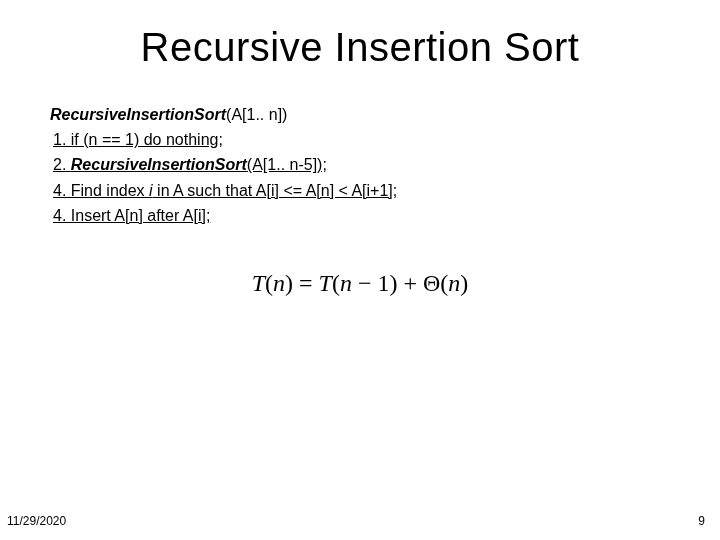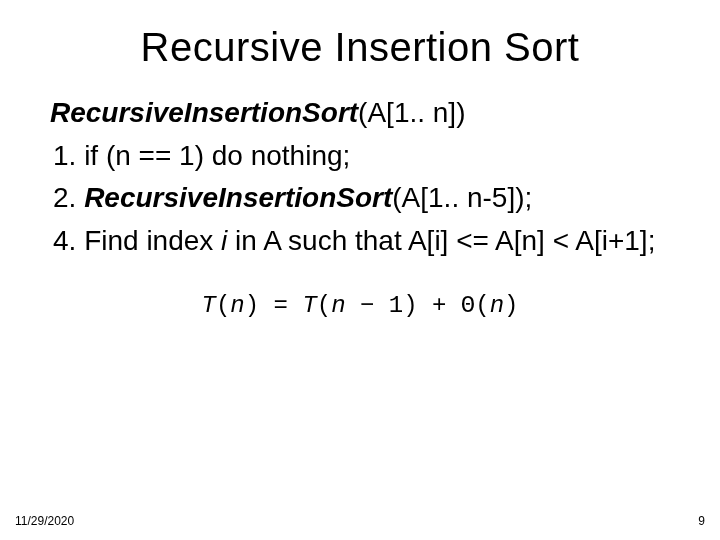--- a/index.html
+++ b/index.html
@@ -15,46 +15,46 @@
     width: 100%;
     height: 100%;
     padding: 25px 50px 20px 50px;
     position: relative;
   }
   .title {
     font-size: 40px;
     font-weight: 400;
     text-align: center;
     color: #000;
-    margin-bottom: 23px;
+    margin-bottom: 33px;
     letter-spacing: 0.5px;
   }
   .content {
-    font-size: 28px;
+    font-size: 16px;
     line-height: 1.45;
     color: #000;
   }
   .line {
     margin-bottom: 2px;
   }
   .fn-bold { font-weight: 700; font-style: italic; }
-  .indent { padding-left: 3px; }
+  .indent { padding-left: 3px; text-decoration: underline; }
   .italic { font-style: italic; }
   .equation {
     text-align: center;
-    margin-top: 31px;
-    font-family: Liberation Mono, monospace;
+    margin-top: 43px;
+    font-family: Liberation Serif, serif;
     font-size: 24px;
     font-style: italic;
   }
   .equation .upright { font-style: normal; }
   .date {
     position: absolute;
     bottom: 12px;
-    left: 15px;
+    left: 7px;
     font-size: 12px;
     color: #000;
   }
   .pagenum {
     position: absolute;
     bottom: 12px;
     right: 15px;
     font-size: 12px;
     color: #000;
   }
@@ -70,20 +70,21 @@
     <div class="line">
       <span class="fn-bold">RecursiveInsertionSort</span><span>(A[1.. n])</span>
     </div>
     <div class="line indent">1. if (n == 1) do nothing;</div>
     <div class="line indent">
       <span>2. </span><span class="fn-bold">RecursiveInsertionSort</span><span>(A[1.. n-5]);</span>
     </div>
     <div class="line indent">
       <span>4. Find index </span><span class="italic">i</span><span> in A such that A[i] &lt;= A[n] &lt; A[i+1];</span>
     </div>
+    <div class="line indent">4. Insert A[n] after A[i];</div>
   </div>
 
   <div class="equation">
     <span>T</span><span class="upright">(</span><span>n</span><span class="upright">)</span><span class="upright"> = </span><span>T</span><span class="upright">(</span><span>n</span><span class="upright"> − 1</span><span class="upright">)</span><span class="upright"> + </span><span class="upright">Θ</span><span class="upright">(</span><span>n</span><span class="upright">)</span>
   </div>
 
   <div class="date">11/29/2020</div>
   <div class="pagenum">9</div>
 
 </div>

